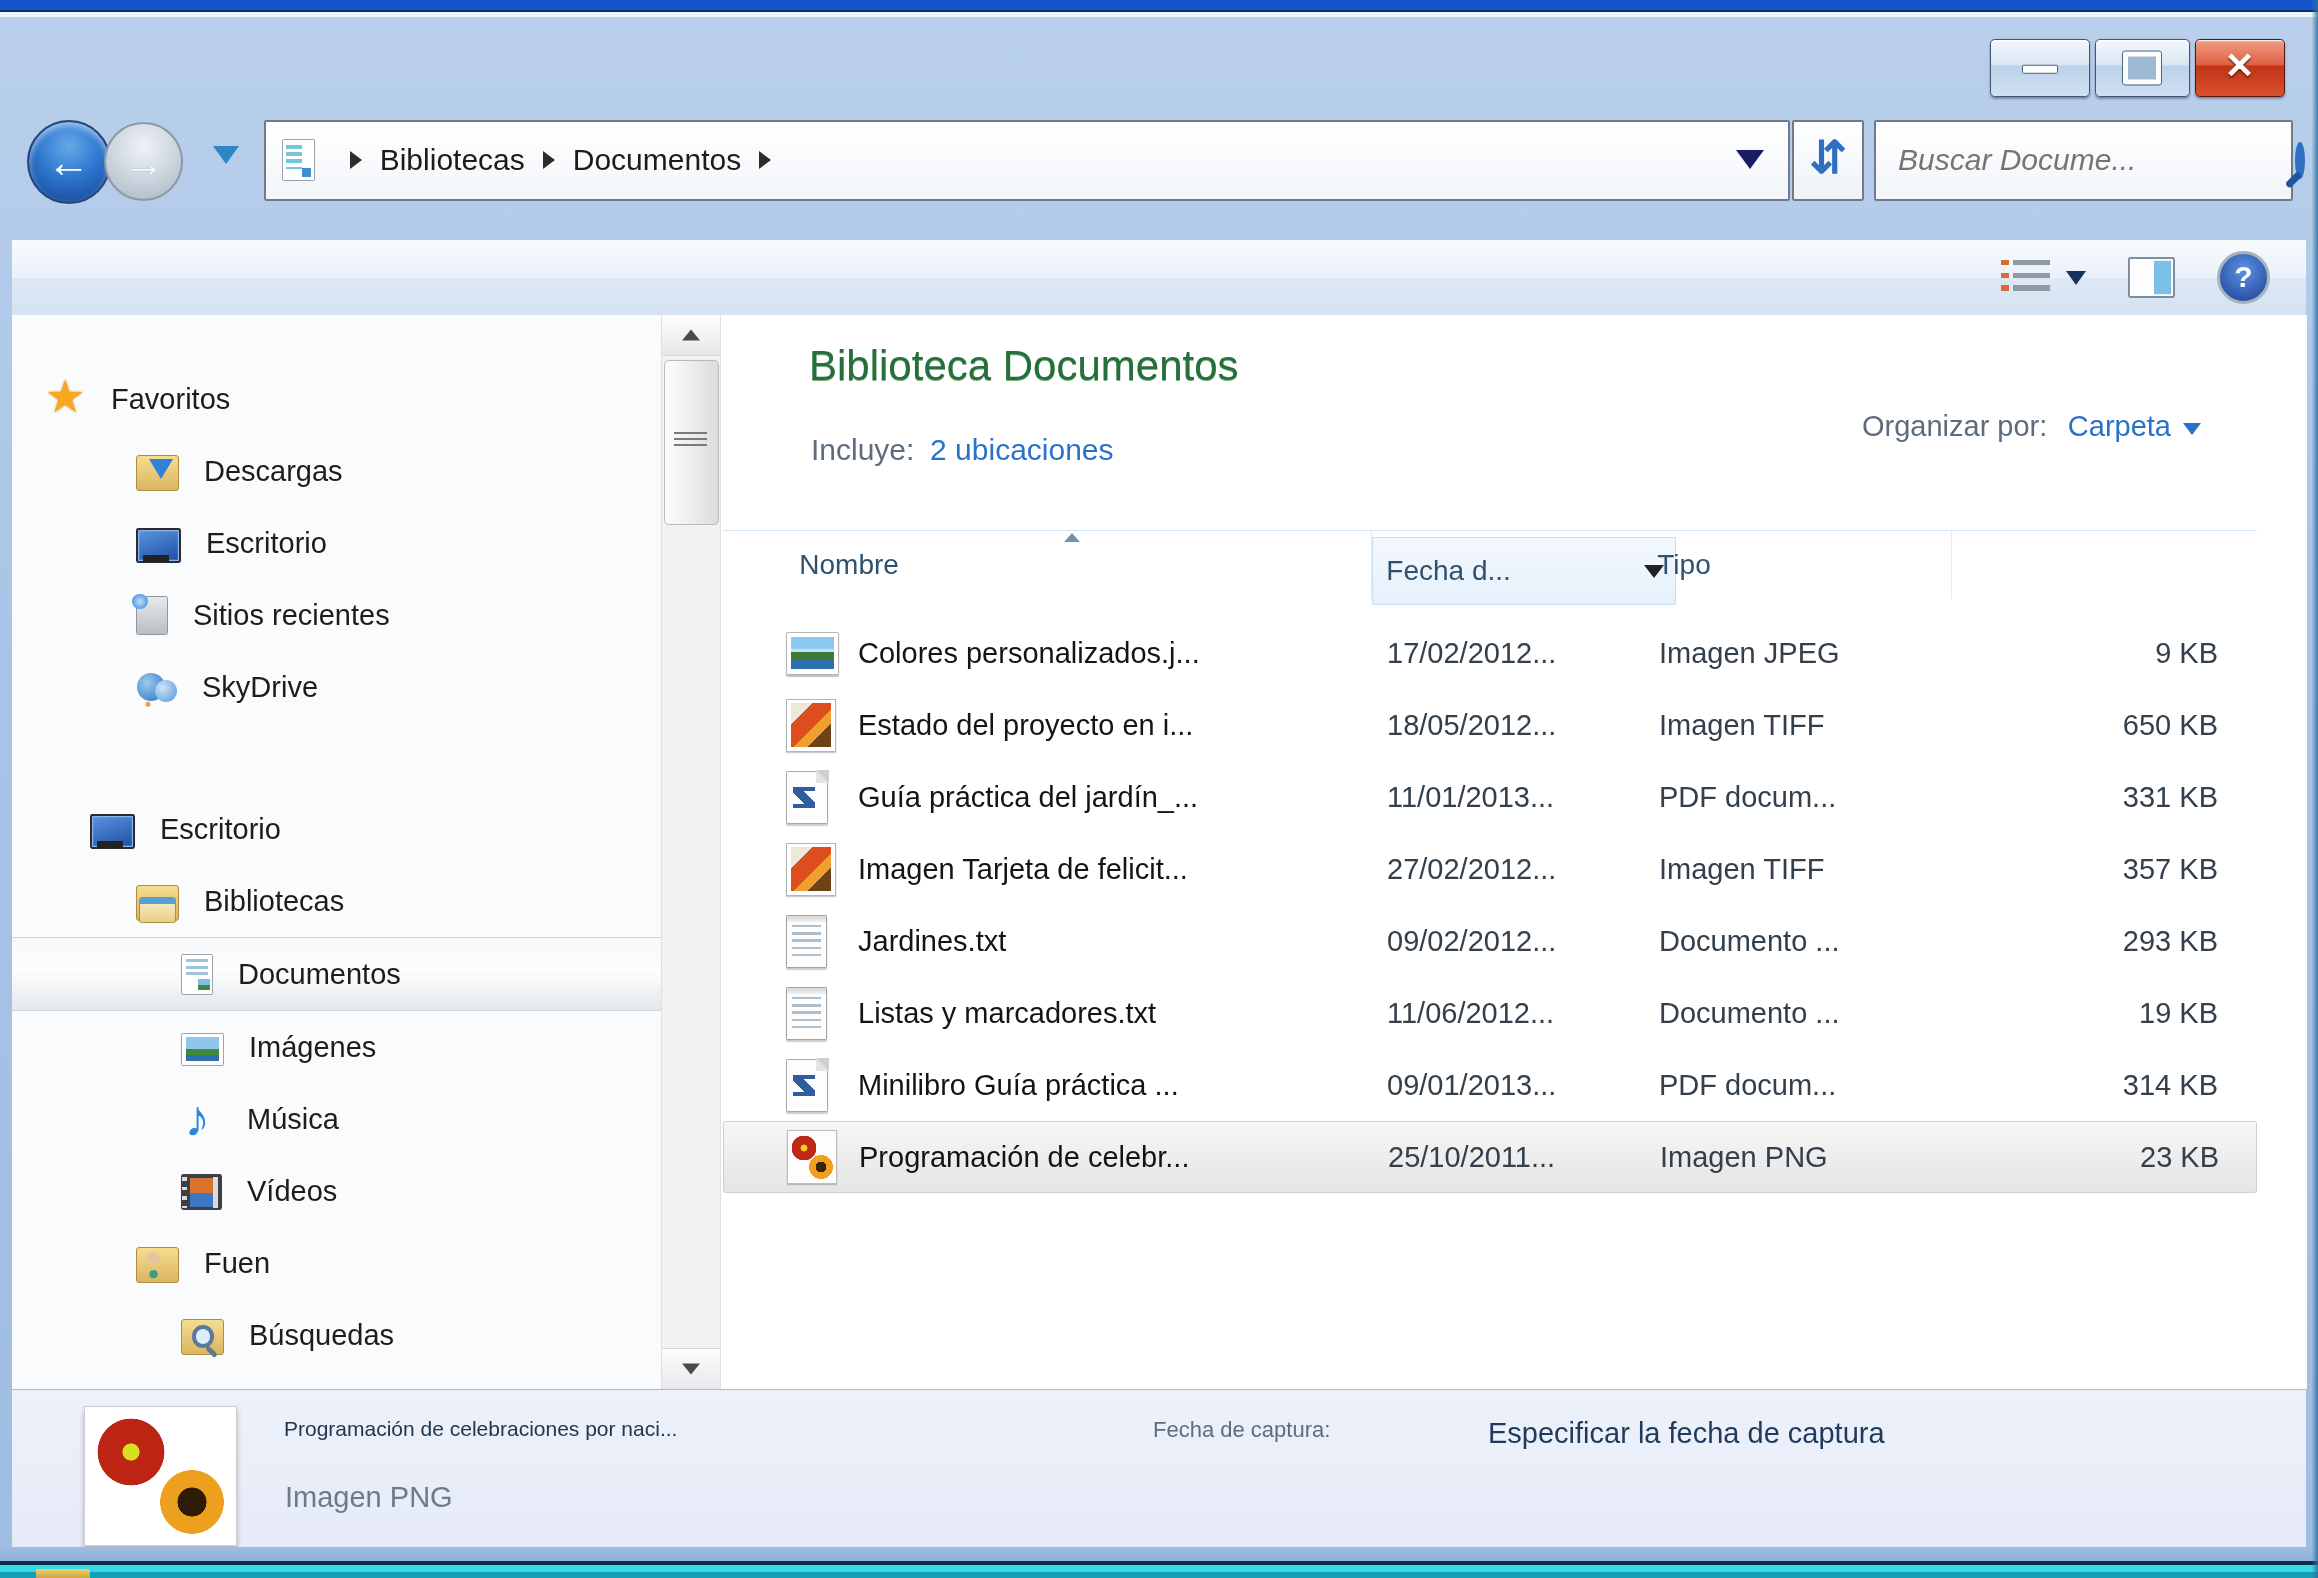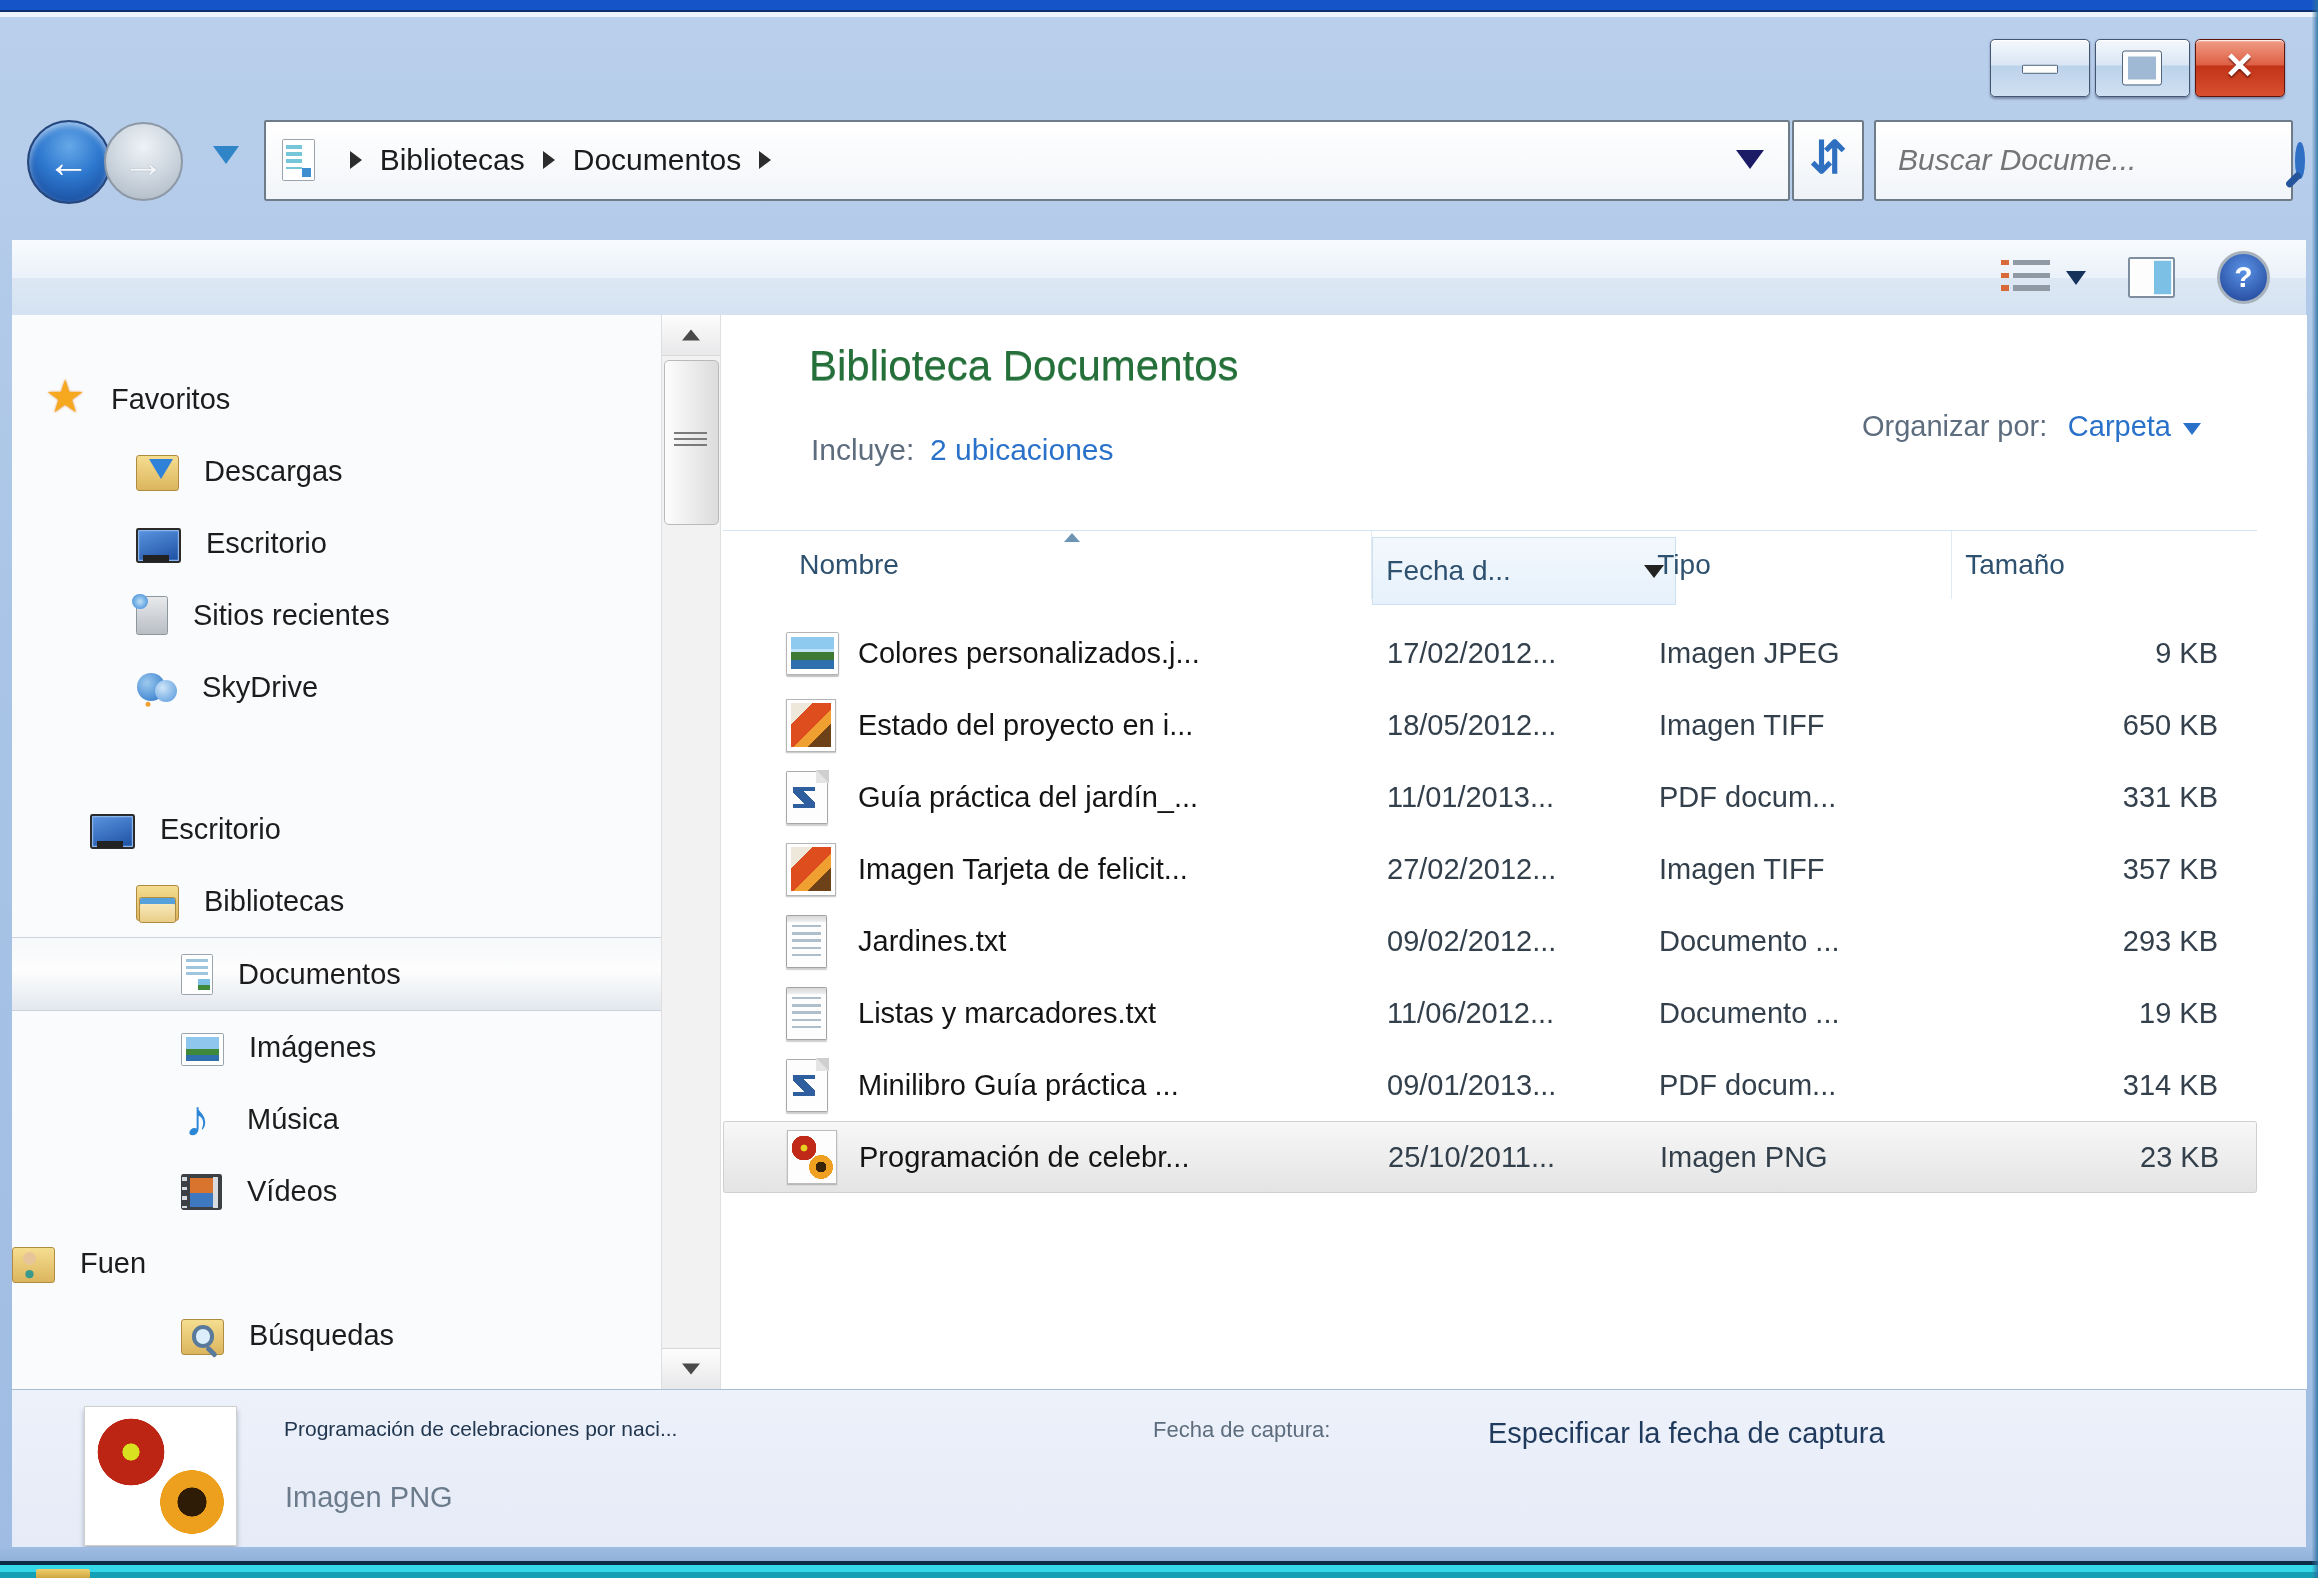--- a/index.html
+++ b/index.html
@@ -245,21 +245,21 @@
           <span class="slabel">Imágenes</span>
         </div>
         <div class="side-row" style="padding-left: 169px;">
           <span class="sicn ic-music"></span>
           <span class="slabel">Música</span>
         </div>
         <div class="side-row" style="padding-left: 169px;">
           <span class="sicn ic-videos"></span>
           <span class="slabel">Vídeos</span>
         </div>
-        <div class="side-row" style=" align-items: center;">
+        <div class="side-row" style="padding-left: 124px; align-items: center;">
           <span class="sicn folder ic-user"></span>
           <span class="slabel">Fuen</span>
         </div>
         <div class="side-row" style="padding-left: 169px;">
           <span class="sicn folder ic-search-f"></span>
           <span class="slabel">Búsquedas</span>
         </div>
       </div>
 
     <div class="sscroll">
@@ -290,23 +290,20 @@
       <div class="hcol hc1">
             <span>Nombre</span>
           </div>
           <div class="hcol hc2">
             <span>Fecha d...</span>
             <span class="hdr-drop"></span>
           </div>
           <div class="hcol hc3">
             <span>Tipo</span>
           </div>
-          <div class="hcol hc4">
-            <span>Tamaño</span>
-          </div>
         </div>
 
       <div class="rows" id="rows">
           <div class="frow">
             <span class="c-ic">
               <span class="fic fi-img"></span>
             </span>
             <span class="c-name">Colores personalizados.j...</span>
             <span class="c-date">17/02/2012...</span>
             <span class="c-type">Imagen JPEG</span>

